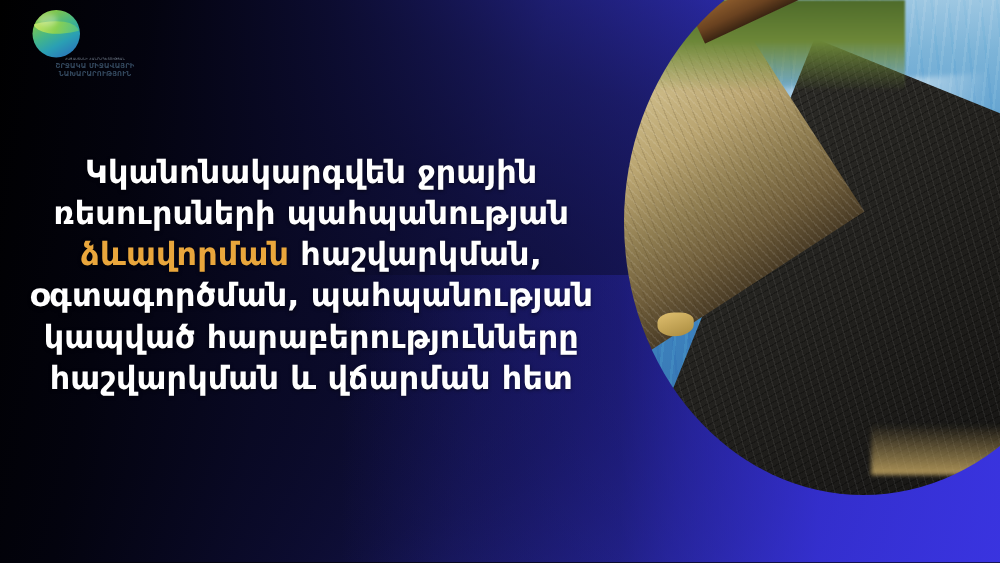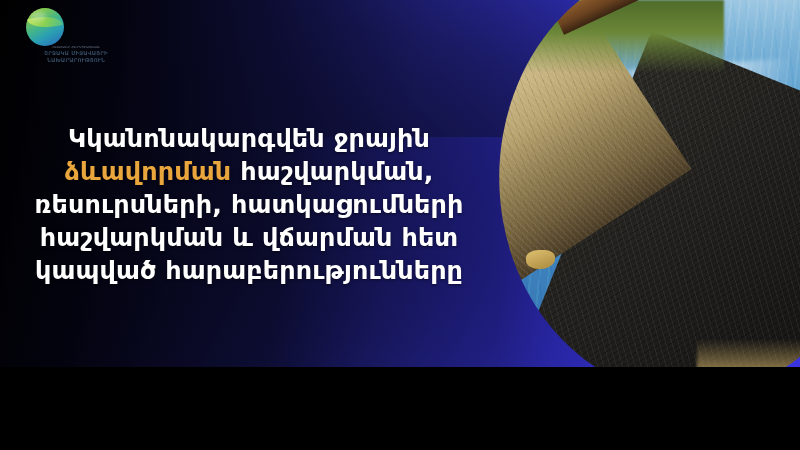--- a/index.html
+++ b/index.html
@@ -3,21 +3,21 @@
 <meta charset="utf-8">
 <style>
   html, body {
     margin: 0;
     padding: 0;
     background: #000;
   }
   #stage {
     position: relative;
     width: 800px;
-    height: 367px;
+    height: 450px;
     overflow: hidden;
     font-family: "DejaVu Sans", "Liberation Sans", sans-serif;
   }
 
   
   .bg-base {
     position: absolute;
     inset: 0;
     background:
       radial-gradient(120% 90% at 2% 62%, #000000 0%, #020209 26%, #0a0a28 48%, #191a5e 70%, #2a2aa0 88%, #3a36d4 100%);
@@ -248,19 +248,20 @@
     </div>
     <div class="logo-sub">ՀԱՅԱՍՏԱՆԻ ՀԱՆՐԱՊԵՏՈՒԹՅԱՆ</div>
     <div class="logo-name">
         <div>ՇՐՋԱԿԱ ՄԻՋԱՎԱՅՐԻ</div>
         <div>ՆԱԽԱՐԱՐՈՒԹՅՈՒՆ</div>
       </div>
   </div>
 
   <div class="headline" style="color: rgb(255, 255, 255);">
       <span class="ln"><span>Կկանոնակարգվեն ջրային</span></span>
+      <span class="ln"><span>ռեսուրսների պահպանության</span></span>
       <span class="ln"><span class="hl" style="color: rgb(233, 166, 60);">ձևավորման</span><span> հաշվարկման,</span></span>
-      <span class="ln"><span>ռեսուրսների, հատկացումների</span></span>
+      <span class="ln"><span>օգտագործման, պահպանության</span></span>
+      <span class="ln"><span>կապված հարաբերությունները</span></span>
       <span class="ln"><span>հաշվարկման և վճարման հետ</span></span>
-      <span class="ln"><span>կապված հարաբերությունները</span></span>
     </div>
 
 </div>
 
 </body></html>

